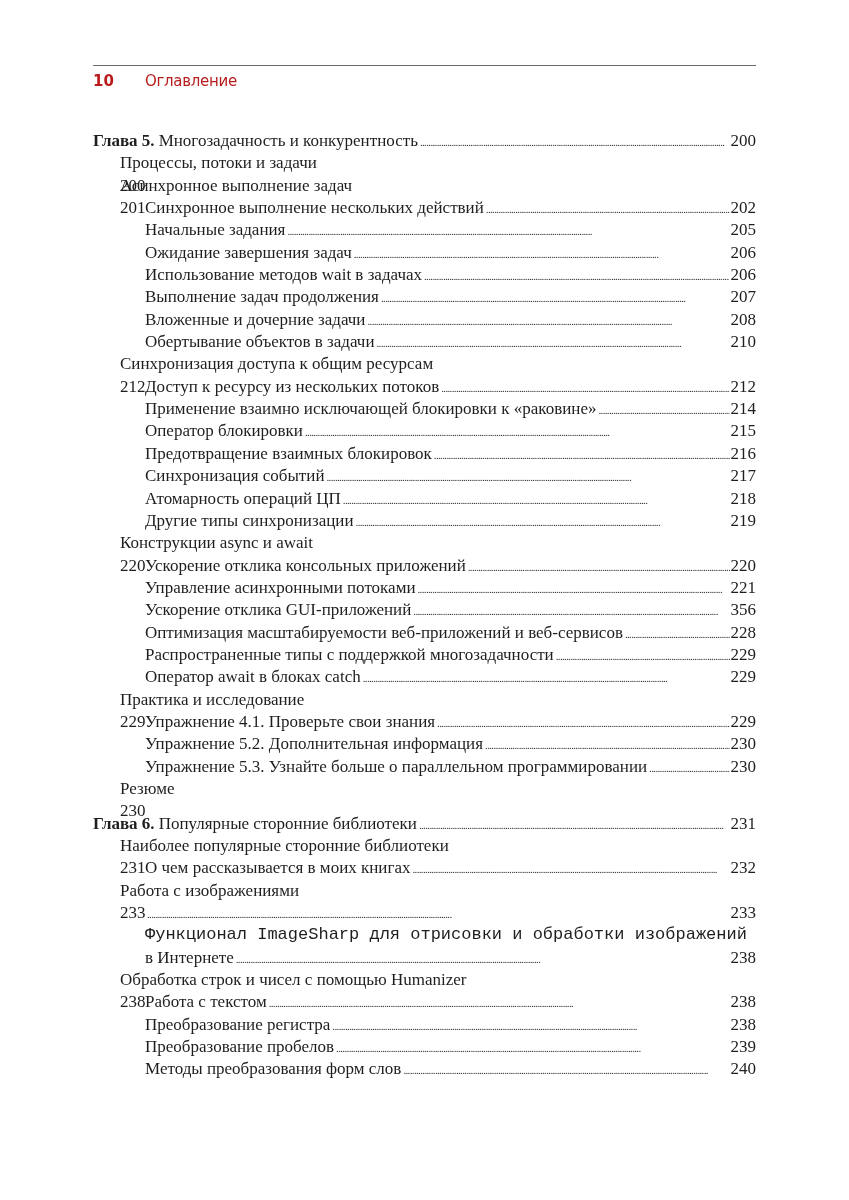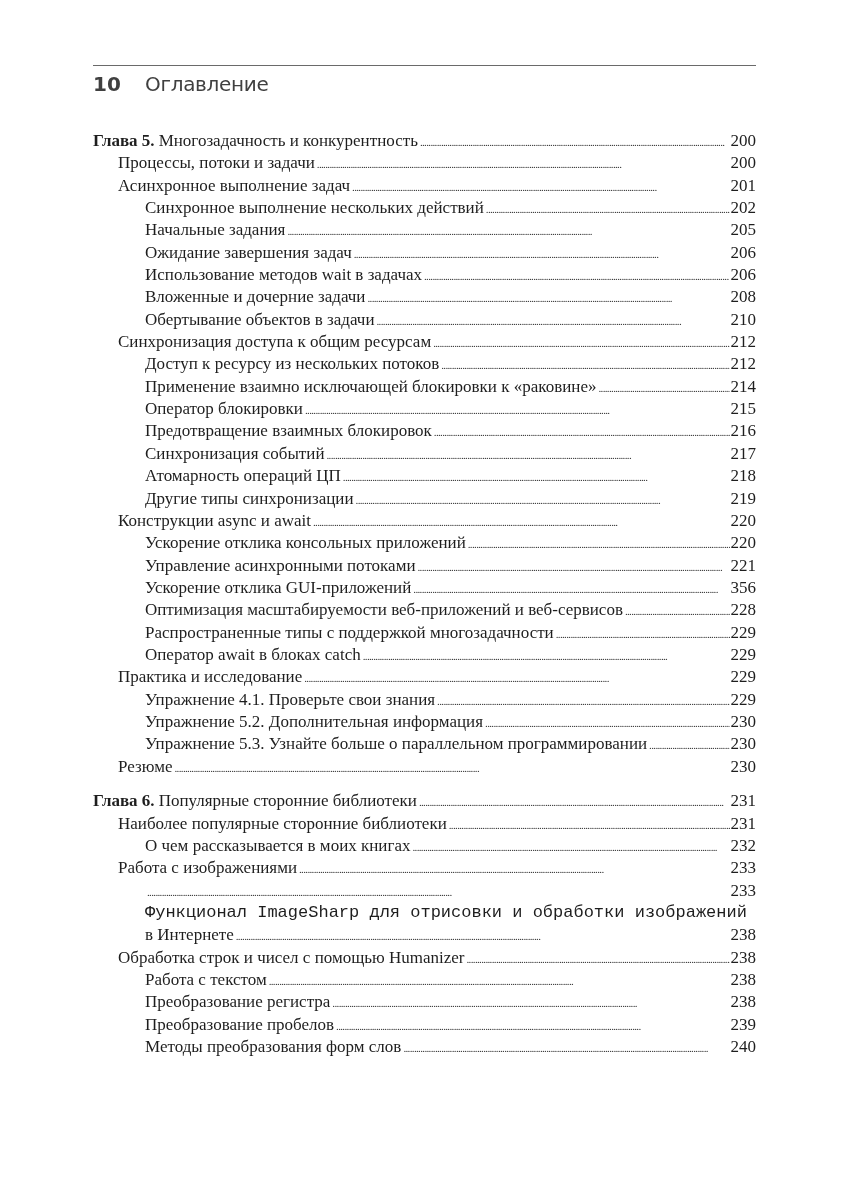--- a/index.html
+++ b/index.html
@@ -1,26 +1,26 @@
 <!DOCTYPE html>
 <html><head>
 <meta charset="utf-8">
 <style>
   html, body { margin: 0; padding: 0; background: #ffffff; }
   body { width: 849px; height: 1200px; position: relative; overflow: hidden; color: #1e1e1e; }
   .header-rule { position: absolute; left: 93px; top: 65px; width: 663px; height: 0; border-top: 1.5px solid #6a6a6a; }
   .header { position: absolute; left: 93px; top: 72px; width: 663px; height: 22px;
-            font-family: "DejaVu Sans", sans-serif; font-size: 20px; color: #404040; }
+            font-family: "DejaVu Sans", sans-serif; font-size: 15px; color: #b91c1c; }
   .header .pno { position: absolute; left: 0; top: 0; font-weight: bold; }
   .header .ttl { position: absolute; left: 52px; top: 0; letter-spacing: -0.3px; }
   .toc { position: absolute; left: 93px; top: 130px; width: 663px;
          font-family: "Liberation Serif", serif; font-size: 17px; }
   .group { margin-bottom: 12.3px; }
   .row { display: flex; align-items: baseline; height: 22.35px; line-height: 22.35px; white-space: nowrap; }
-  .row.lvl1 { padding-left: 25px; }
+  .row.lvl1 { padding-left: 25px; flex-direction: column; }
   .row.lvl2 { padding-left: 52px; justify-content: space-between; }
   .row .txt { flex: 0 0 auto; }
   .row .ch { font-weight: bold; margin-right: 4px; }
   .row .dots { flex: 1 1 auto; overflow: hidden; margin: 0 1px 0 2px; color: #333;
                font-size: 11px; letter-spacing: 0.2px; }
   .row .dots::before { content: ". . . . . . . . . . . . . . . . . . . . . . . . . . . . . . . . . . . . . . . . . . . . . . . . . . . . . . . . . . . . . . . . . . . . . . . . . . . . . . . . . . . . . . . . . . . . . . . . . . . . . . . . . . . . . . . . . . . . . . . . . . . . . . . . . . . . . . . . . . . . . . . . ."; letter-spacing: -1.7px; }
   .row .pg { flex: 0 0 auto; text-align: right; }
   .row.wrap { height: auto; display: block; }
   .row.wrap .first { height: 22.35px; line-height: 22.35px; font-family: Liberation Mono, monospace; }
   .row.wrap .second { display: flex; align-items: baseline; height: 22.35px; line-height: 22.35px; }
@@ -65,20 +65,25 @@
         <span class="txt">Ожидание завершения задач</span>
         <span class="dots"></span>
         <span class="pg">206</span>
       </div>
       <div class="row lvl2">
         <span class="txt">Использование методов wait в задачах</span>
         <span class="dots"></span>
         <span class="pg">206</span>
       </div>
       <div class="row lvl2">
+        <span class="txt">Выполнение задач продолжения</span>
+        <span class="dots"></span>
+        <span class="pg">207</span>
+      </div>
+      <div class="row lvl2">
         <span class="txt">Вложенные и дочерние задачи</span>
         <span class="dots"></span>
         <span class="pg">208</span>
       </div>
       <div class="row lvl2">
         <span class="txt">Обертывание объектов в задачи</span>
         <span class="dots"></span>
         <span class="pg">210</span>
       </div>
       <div class="row lvl1">

